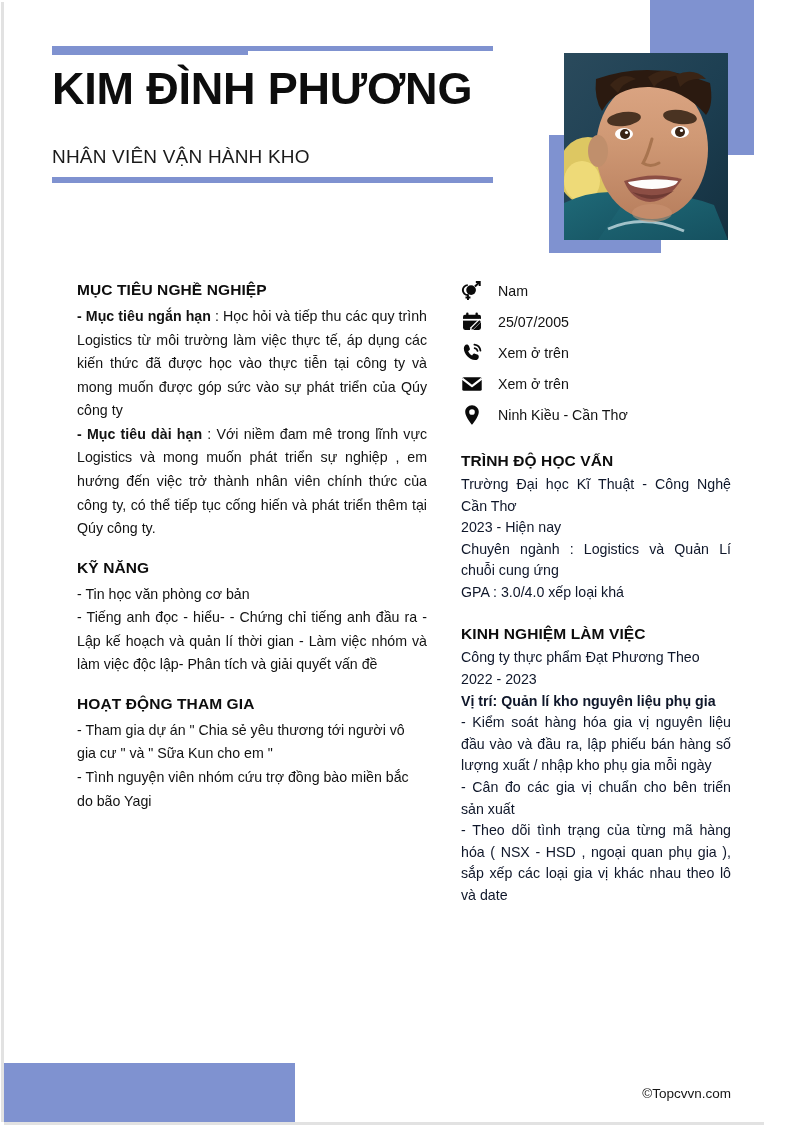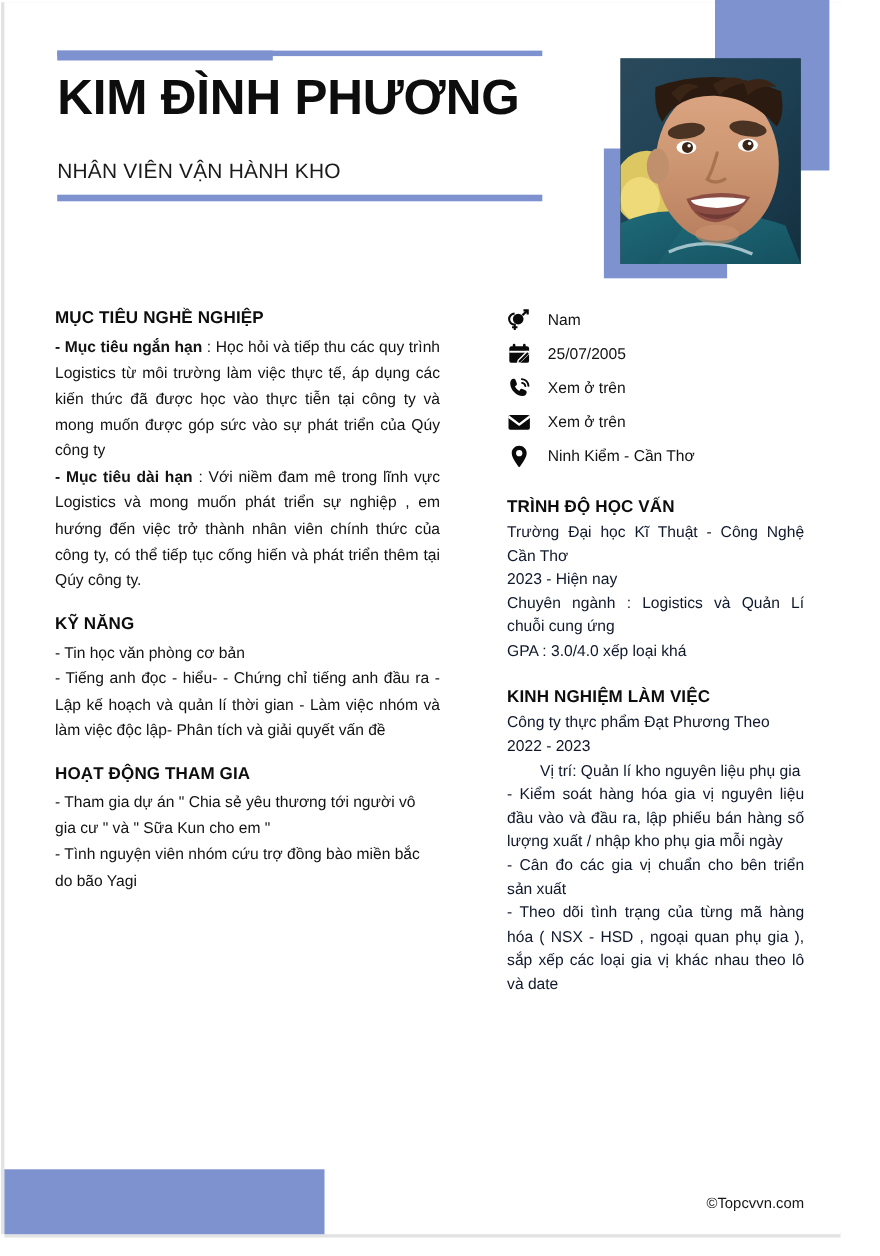--- a/index.html
+++ b/index.html
@@ -89,21 +89,21 @@
     left: 564px; top: 53px;
     width: 164px; height: 187px;
     overflow: hidden;
     background: #1b3b4a;
   }
   .photo svg { display: block; width: 164px; height: 187px; }
 
   
   .col-left {
     position: absolute;
-    left: 50px; top: 281px;
+    left: 77px; top: 281px;
     width: 350px;
   }
   .col-right {
     position: absolute;
     left: 461px; top: 275px;
     width: 270px;
   }
 
   h2.sec {
     font-size: 15.5px;
@@ -148,21 +148,21 @@
 
   .right-sec { margin-top: 22px; }
   .right-sec h2.sec { margin-bottom: 4px; }
   .right-line {
     font-size: 14.2px;
     line-height: 1.52;
     color: #0f172a;
     text-align: justify;
   }
   .right-line.nj { text-align: left; }
-  .right-line b { font-weight: 400; margin-left: 30px; }
+  .right-line b { font-weight: 700; }
 
   
   .foot-block {
     position: absolute;
     left: 4px; top: 1063px;
     width: 291px; height: 59px;
     background: #7f92d0;
   }
   .watermark {
     position: absolute;
@@ -307,21 +307,21 @@
         <span class="contact-txt">Xem ở trên</span>
       </div>
 
       <div class="contact-row">
         <span class="contact-ico">
           <svg width="22" height="22" viewBox="0 0 24 24" fill="#0a0a0a" aria-hidden="true">
             <path d="M12 1.4 c-4.2 0 -7.4 3.2 -7.4 7.3 0 5.4 7.4 14 7.4 14 s7.4 -8.6 7.4 -14 c0 -4.1 -3.2 -7.3 -7.4 -7.3 z"></path>
             <circle cx="12" cy="8.7" r="3.1" fill="#ffffff"></circle>
           </svg>
         </span>
-        <span class="contact-txt">Ninh Kiểm - Cần Thơ</span>
+        <span class="contact-txt">Ninh Kiều - Cần Thơ</span>
       </div>
 
     </div>
 
     <section class="right-sec">
       <h2 class="sec">TRÌNH ĐỘ HỌC VẤN</h2>
       <div class="right-line">Trường Đại học Kĩ Thuật - Công Nghệ Cần Thơ</div>
       <div class="right-line nj">2023 - Hiện nay</div>
       <div class="right-line">Chuyên ngành : Logistics và Quản Lí chuỗi cung ứng</div>
       <div class="right-line nj">GPA : 3.0/4.0 xếp loại khá</div>

